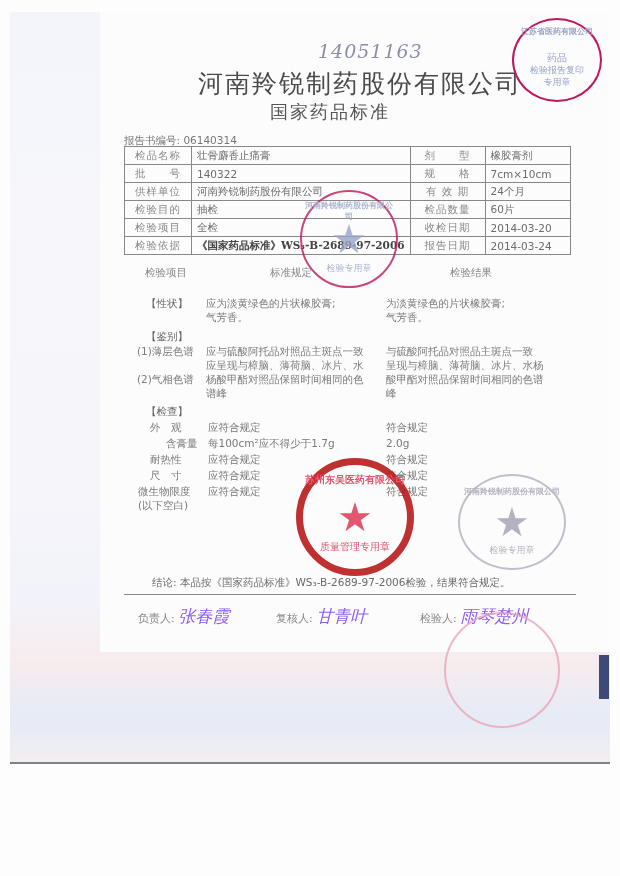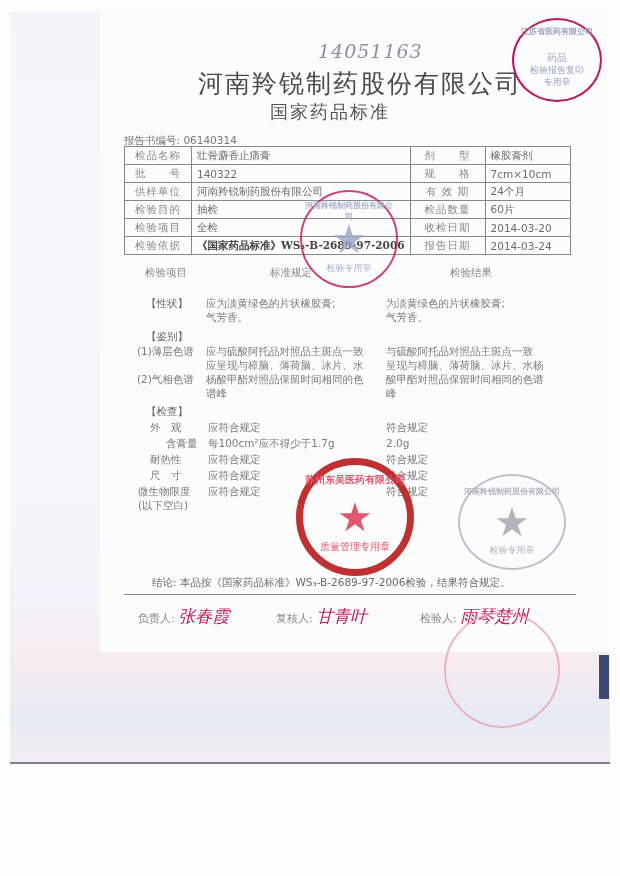--- a/index.html
+++ b/index.html
@@ -26,21 +26,21 @@
   .stamp .ring-text{position:absolute;font-size:10px;font-weight:bold;}
   .stamp .star{font-size:40px;line-height:1;}
   .stamp .inner{position:absolute;font-size:10px;line-height:12px;}
   .stamp-red{border:7px solid #b91c1c;color:#e04560;}
   .stamp-grey{border:2px solid #b9b4c0;color:#aaa5b5;}
   .stamp-blue{border:2px solid #be185d;color:#98a3c6;}
   .stamp-faint{border:2px solid #e8a0b4;color:#e3b3c2;}
   .conclusion{position:absolute;left:152px;top:576px;font-size:10.5px;color:#6a6a6a;}
   .rule{position:absolute;left:124px;top:594px;width:452px;height:1px;background:#888;}
   .sig{position:absolute;top:605px;font-size:11px;color:#888;}
-  .sig .hand{font-family:"DejaVu Serif",serif;font-size:17px;color:#be185d;font-style:italic;}
+  .sig .hand{font-family:"DejaVu Serif",serif;font-size:17px;color:#8b5cf6;font-style:italic;}
 </style>
 </head>
 <body>
 
 <div class="scan-band"></div>
 <div class="paper"></div>
 <div class="edge-mark"></div>
 
 <div class="handwritten-code">14051163</div>
 <div class="company-title">河南羚锐制药股份有限公司</div>

